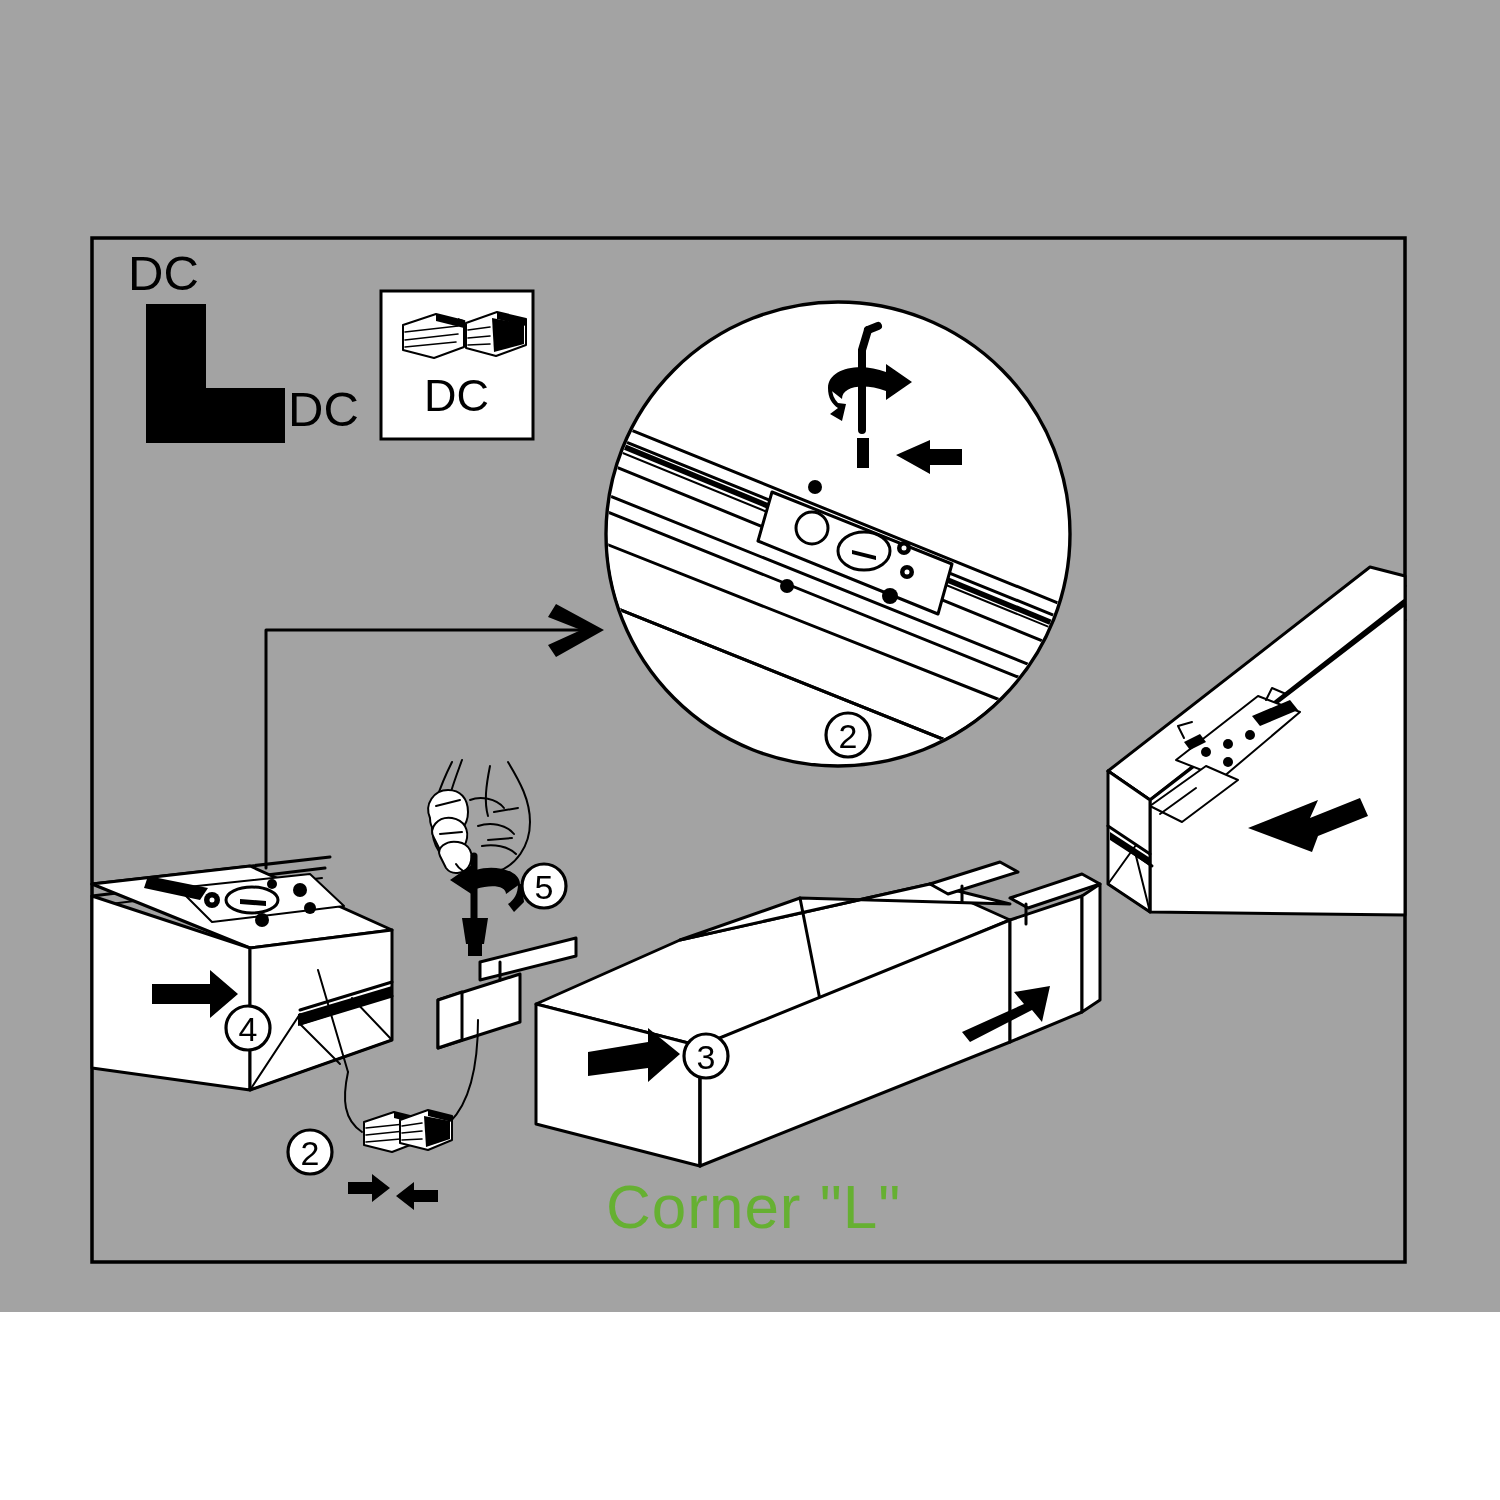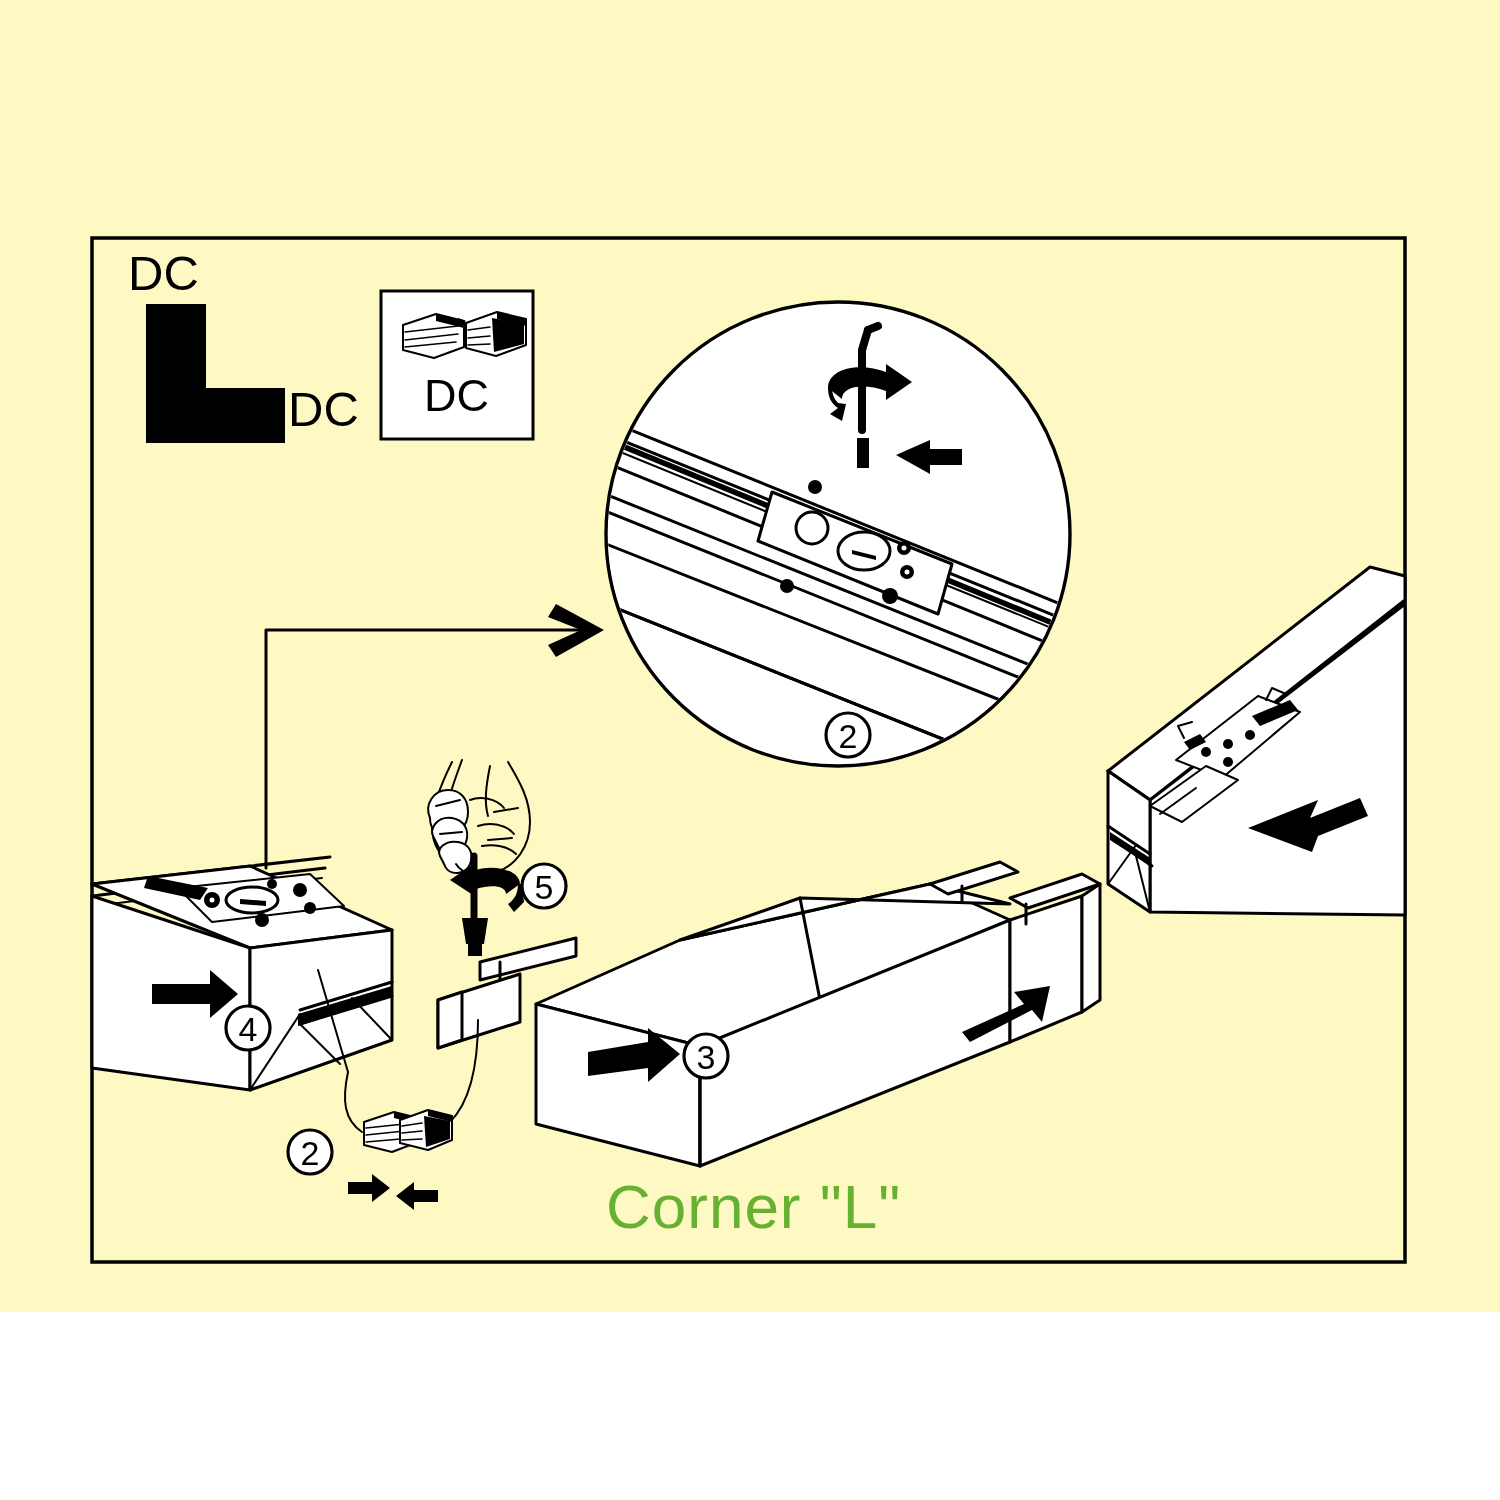--- a/index.html
+++ b/index.html
@@ -1,17 +1,17 @@
 <!DOCTYPE html>
 <html><head>
 <meta charset="utf-8">
 <style>
   html,body{margin:0;padding:0;background:#ffffff;}
   body{width:1500px;height:1500px;font-family:"Liberation Sans",sans-serif;overflow:hidden;}
-  #stage{position:relative;width:1500px;height:1312px;background:#fef9c3;}
+  #stage{position:relative;width:1500px;height:1312px;background:#a3a3a3;}
   svg#diagram{position:absolute;left:0;top:0;width:1500px;height:1500px;display:block;}
   .ln{fill:none;stroke:#000;stroke-width:3;stroke-linecap:round;stroke-linejoin:round;}
   .ln-thin{fill:none;stroke:#000;stroke-width:2;stroke-linecap:round;stroke-linejoin:round;}
   .ln-hair{fill:none;stroke:#000;stroke-width:1.6;stroke-linecap:round;stroke-linejoin:round;}
   .fillw{fill:#ffffff;stroke:#000;stroke-width:3;stroke-linejoin:round;}
   .fillw-t{fill:#ffffff;stroke:#000;stroke-width:2;stroke-linejoin:round;}
   .solid{fill:#000;stroke:none;}
   .frame{fill:none;stroke:#000;stroke-width:3.5;}
   .legendbox{fill:#ffffff;stroke:#000;stroke-width:3;}
   .callout-c{fill:#ffffff;stroke:#000;stroke-width:3.2;}

